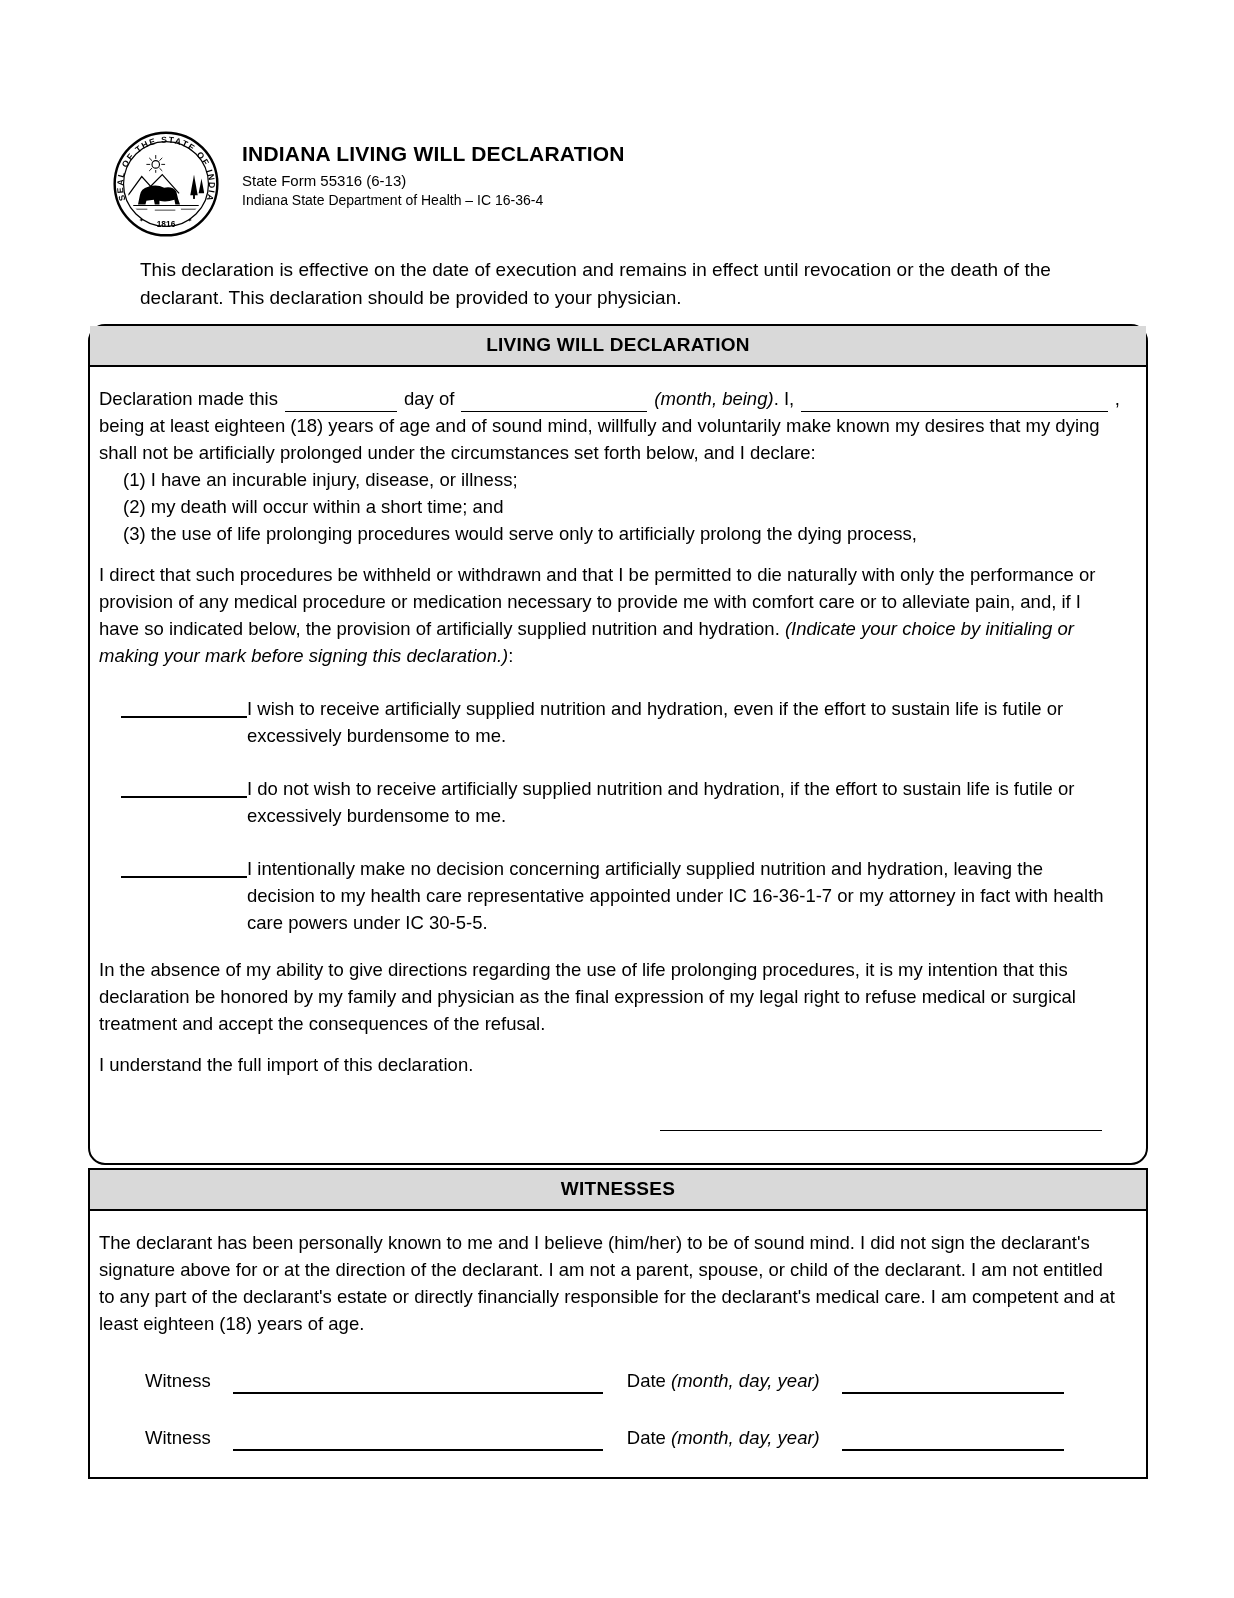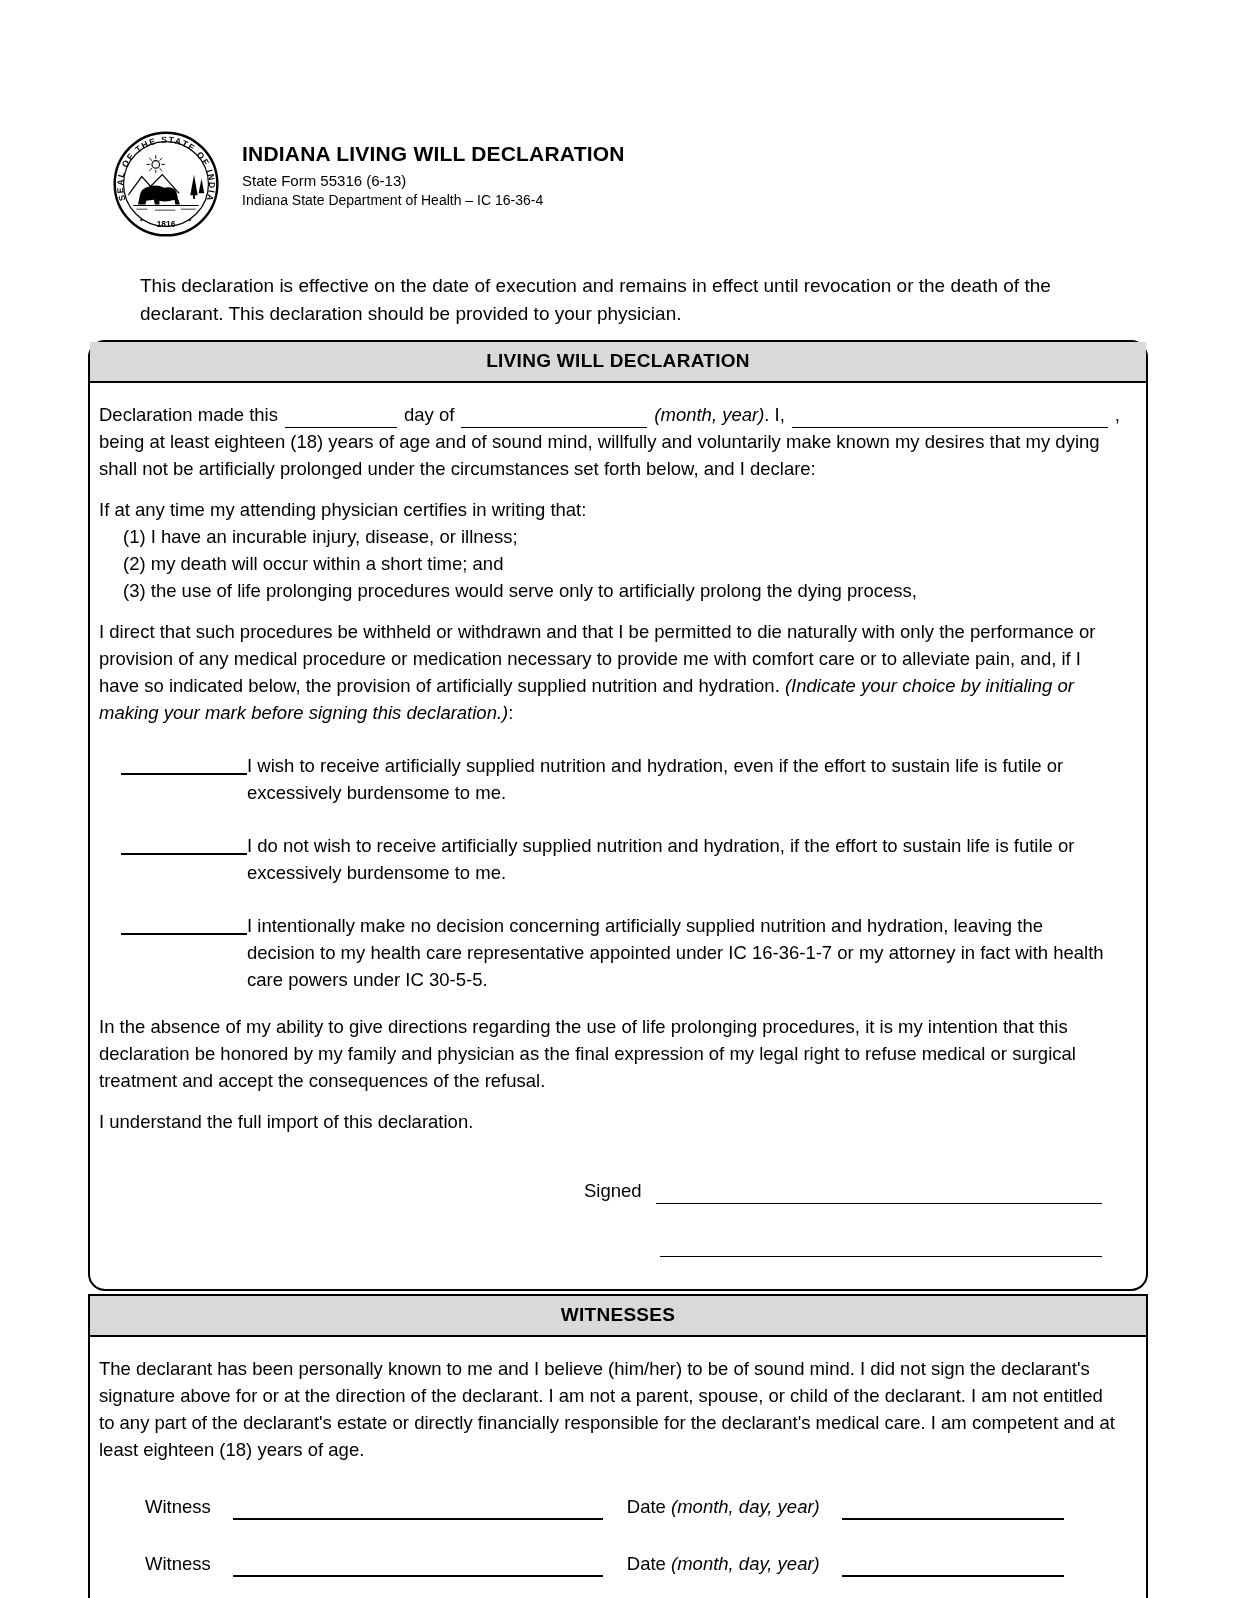--- a/index.html
+++ b/index.html
@@ -20,21 +20,21 @@
     margin: 128px 0 0 110px;
     gap: 20px;
   }
   .seal-wrap { width: 112px; height: 112px; flex: 0 0 auto; }
   .title-block { padding-top: 14px; }
   .form-title { font-size: 21px; font-weight: bold; letter-spacing: 0.2px; }
   .form-number { font-size: 15px; margin-top: 6px; }
   .form-agency { font-size: 14px; margin-top: 3px; }
   
   .intro {
-    margin: 32px 120px 0 140px;
+    margin: 16px 120px 0 140px;
     font-size: 19px;
     line-height: 28px;
     max-width: 940px;
   }
   
   .box {
     width: 1060px;
     margin-left: 88px;
     border: 2px solid #000;
     background: #fff;
@@ -189,27 +189,26 @@
 
   <div class="box main-box">
     <div class="section-bar">LIVING WILL DECLARATION</div>
     <div class="box-content">
 
       <div class="opening-line">
         <span>Declaration made this</span>
         <span class="blank day-blank"></span>
         <span>day of</span>
         <span class="blank month-blank"></span>
-        <span><span class="italic">(month, year)</span><span>. I,</span></span>
+        <span><span class="italic">(month, being)</span><span>. I,</span></span>
         <span class="blank name-blank"></span>
         <span>,</span>
       </div>
       <div>being at least eighteen (18) years of age and of sound mind, willfully and voluntarily make known my desires that my dying shall not be artificially prolonged under the circumstances set forth below, and I declare:</div>
 
-      <p class="para certify">If at any time my attending physician certifies in writing that:</p>
       <div class="cond">(1) I have an incurable injury, disease, or illness;</div>
       <div class="cond">(2) my death will occur within a short time; and</div>
       <div class="cond">(3) the use of life prolonging procedures would serve only to artificially prolong the dying process,</div>
 
       <p class="para">
         <span>I direct that such procedures be withheld or withdrawn and that I be permitted to die naturally with only the performance or provision of any medical procedure or medication necessary to provide me with comfort care or to alleviate pain, and, if I have so indicated below, the provision of artificially supplied nutrition and hydration.</span>
         <span class="italic">(Indicate your choice by initialing or making your mark before signing this declaration.)</span><span>:</span>
       </p>
 
       <div class="choice">
@@ -222,24 +221,20 @@
       </div>
       <div class="choice">
         <span class="choice-blank"></span>
         <div class="choice-text">I intentionally make no decision concerning artificially supplied nutrition and hydration, leaving the decision to my health care representative appointed under IC 16-36-1-7 or my attorney in fact with health care powers under IC 30-5-5.</div>
       </div>
 
       <p class="para after-choices">In the absence of my ability to give directions regarding the use of life prolonging procedures, it is my intention that this declaration be honored by my family and physician as the final expression of my legal right to refuse medical or surgical treatment and accept the consequences of the refusal.</p>
       <p class="para">I understand the full import of this declaration.</p>
 
       <div class="sig-block">
-        <div class="sig-row">
-          <span class="sig-label">Signed</span>
-          <span class="sig-line"></span>
-        </div>
         <div class="res-line"></div>
       </div>
       <div class="main-bottom-pad"></div>
     </div>
   </div>
 
   <div class="box wit-box">
     <div class="section-bar">WITNESSES</div>
     <div class="box-content">
       <p class="wit-para">The declarant has been personally known to me and I believe (him/her) to be of sound mind.  I did not sign the declarant's signature above for or at the direction of the declarant. I am not a parent, spouse, or child of the declarant.  I am not entitled to any part of the declarant's estate or directly financially responsible for the declarant's medical care.  I am competent and at least eighteen (18) years of age.</p>

